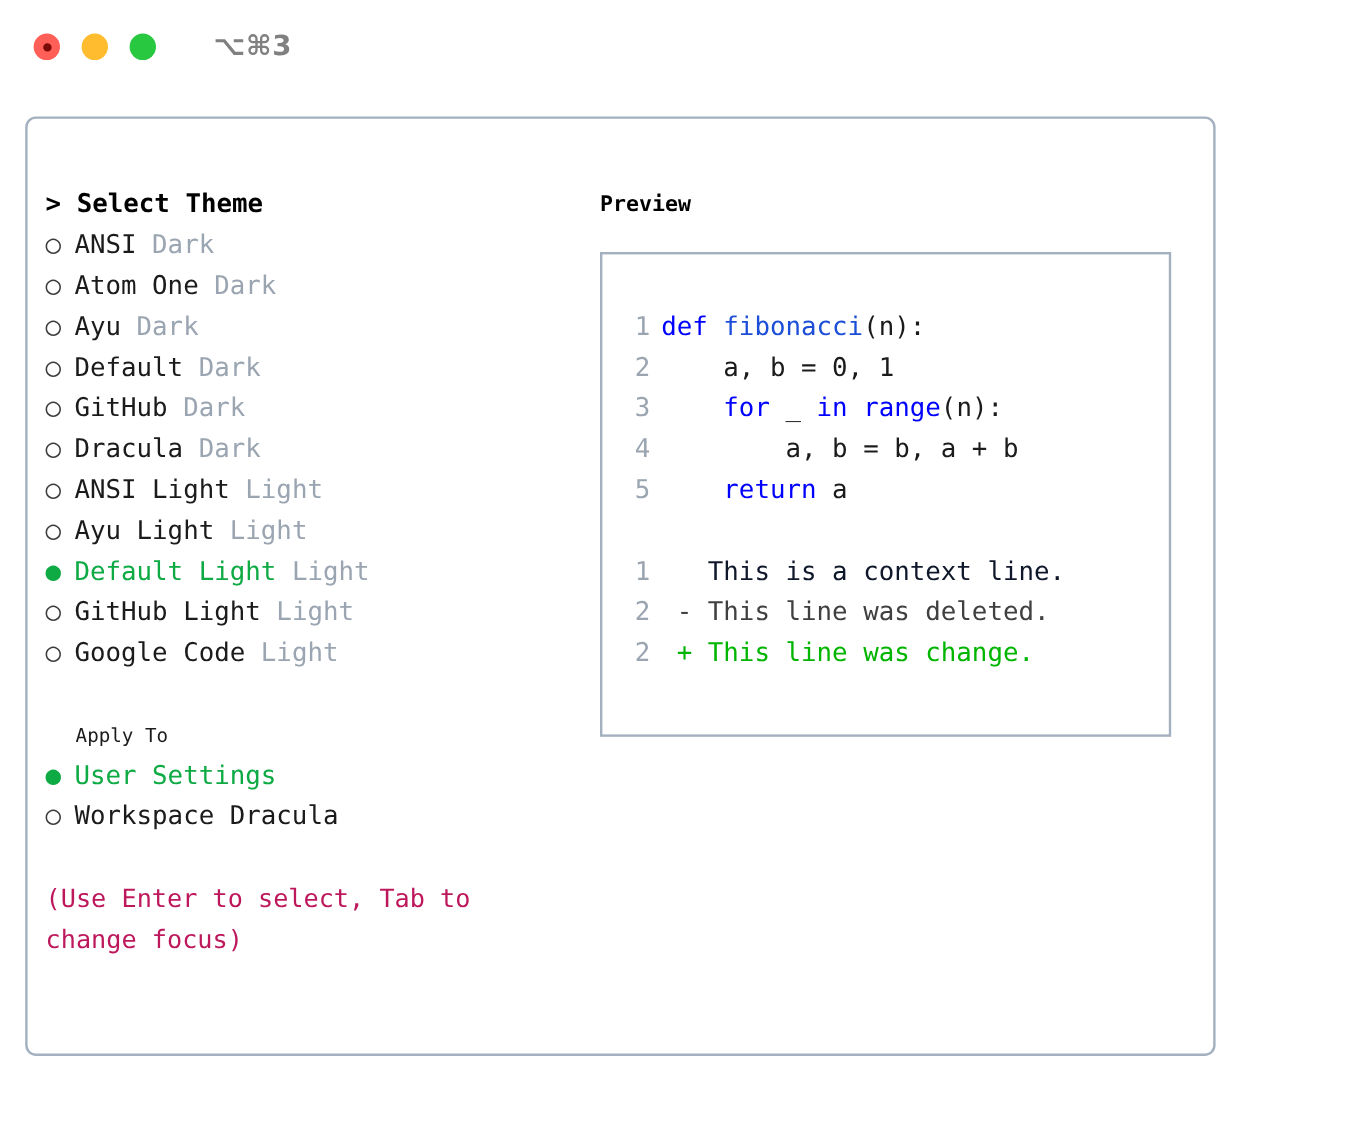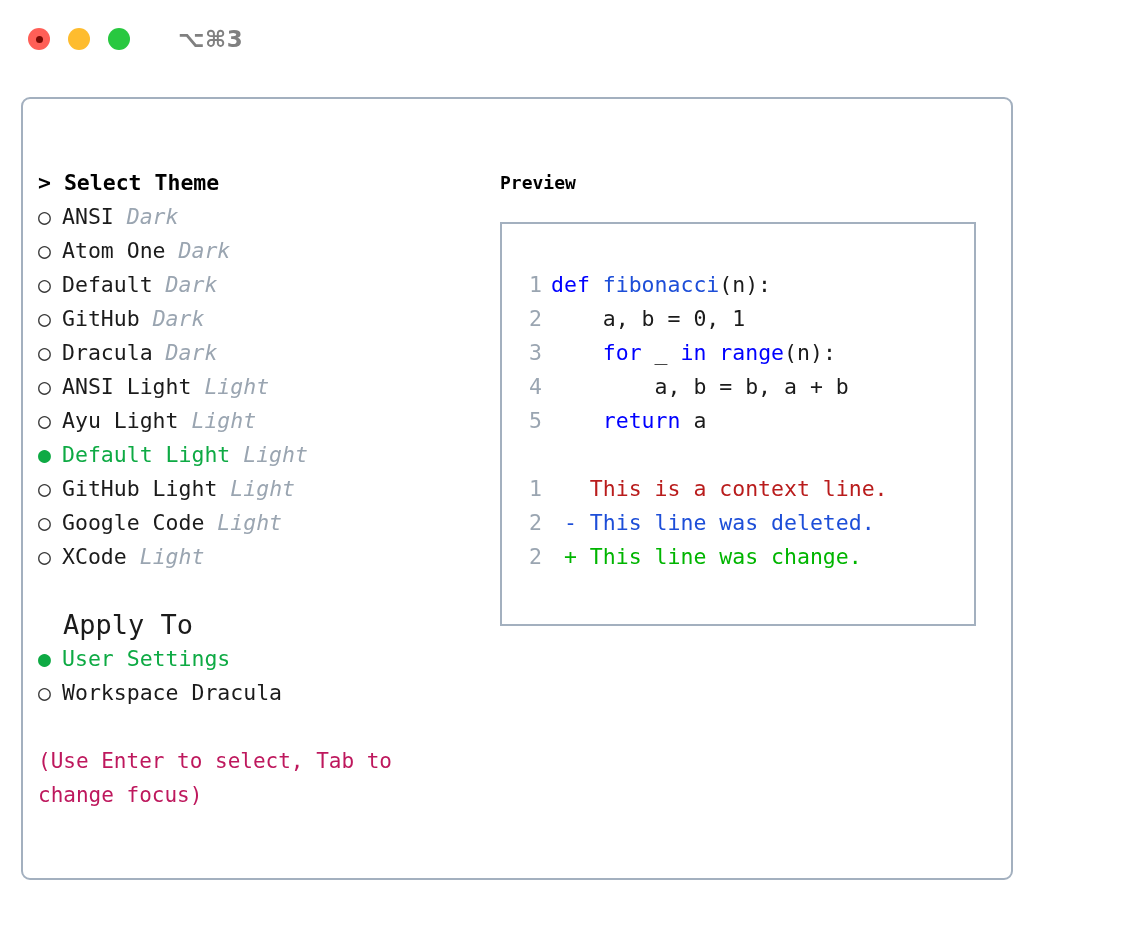--- a/index.html
+++ b/index.html
@@ -72,21 +72,21 @@
     width: 992px;
     height: 783px;
     border: 2px solid #a3b0bf;
     border-radius: 9px;
     box-sizing: border-box;
     background: #ffffff;
   }
 
   .columns {
     position: absolute;
-    left: 0; top: 16px;
+    left: 0; top: 4px;
     width: 100%; height: 100%;
   }
 
   
   .left-col {
     position: absolute;
     left: 15px;
     top: 51px;
     width: 450px;
   }
@@ -110,28 +110,27 @@
   }
   .marker {
     display: inline-block;
     width: 24px;
     color: #3b3b3b;
   }
   .marker.on  { color: #0eaa44; }
   .name.sel   { color: #0eaa44; }
   .cat {
     color: #9aa5b1;
-    font-style: italic;
   }
   .spacer-row { height: 34px; }
 
   .apply-header {
     height: 34px;
     line-height: 34px;
-    font-size: 27px;
+    font-size: 16px;
     color: #1b1b1b;
     white-space: pre;
     padding-left: 25px;
   }
 
   .hint {
     font-size: 21px;
     line-height: 34px;
     color: #be185d;
     width: 405px;
@@ -165,22 +164,22 @@
   .ln {
     display: inline-block;
     width: 26px;
     text-align: right;
     color: #9aa5b1;
     margin-right: 9px;
   }
   .kw   { color: #0000ff; }
   .fn   { color: #1d4ed8; }
   .pl   { color: #1b1b1b; }
-  .ctx  { color: #b91c1c; margin-top: 47px; }
-  .del  { color: #1d4ed8; }
+  .ctx  { color: #0f172a; margin-top: 47px; }
+  .del  { color: #404040; }
   .add  { color: #00b500; }
   .gap  { height: 34px; }
 </style>
 </head>
 <body>
 
 <div class="window">
 
   <div class="titlebar">
     <div class="lights">
@@ -197,38 +196,38 @@
     <div class="columns">
 
       <div class="left-col">
 
         <div class="row header">&gt; Select Theme</div>
 
         <div class="row"><span class="marker">○</span><span class="name">ANSI</span><span class="cat"> <span>Dark</span></span></div>
 
         <div class="row"><span class="marker">○</span><span class="name">Atom One</span><span class="cat"> <span>Dark</span></span></div>
 
+        <div class="row"><span class="marker">○</span><span class="name">Ayu</span><span class="cat"> <span>Dark</span></span></div>
 
         <div class="row"><span class="marker">○</span><span class="name">Default</span><span class="cat"> <span>Dark</span></span></div>
 
         <div class="row"><span class="marker">○</span><span class="name">GitHub</span><span class="cat"> <span>Dark</span></span></div>
 
         <div class="row"><span class="marker">○</span><span class="name">Dracula</span><span class="cat"> <span>Dark</span></span></div>
 
         <div class="row"><span class="marker">○</span><span class="name">ANSI Light</span><span class="cat"> <span>Light</span></span></div>
 
         <div class="row"><span class="marker">○</span><span class="name">Ayu Light</span><span class="cat"> <span>Light</span></span></div>
 
         <div class="row"><span class="marker on">●</span><span class="name sel">Default Light</span><span class="cat"> <span>Light</span></span></div>
 
         <div class="row"><span class="marker">○</span><span class="name">GitHub Light</span><span class="cat"> <span>Light</span></span></div>
 
         <div class="row"><span class="marker">○</span><span class="name">Google Code</span><span class="cat"> <span>Light</span></span></div>
 
-        <div class="row"><span class="marker">○</span><span class="name">XCode</span><span class="cat"> <span>Light</span></span></div>
 
         <div class="spacer-row"></div>
 
         <div class="apply-header">Apply To</div>
 
         <div class="row"><span class="marker on">●</span><span class="name sel">User Settings</span></div>
 
         <div class="row"><span class="marker">○</span><span class="name">Workspace Dracula</span></div>
 
         <div class="spacer-row"></div>

